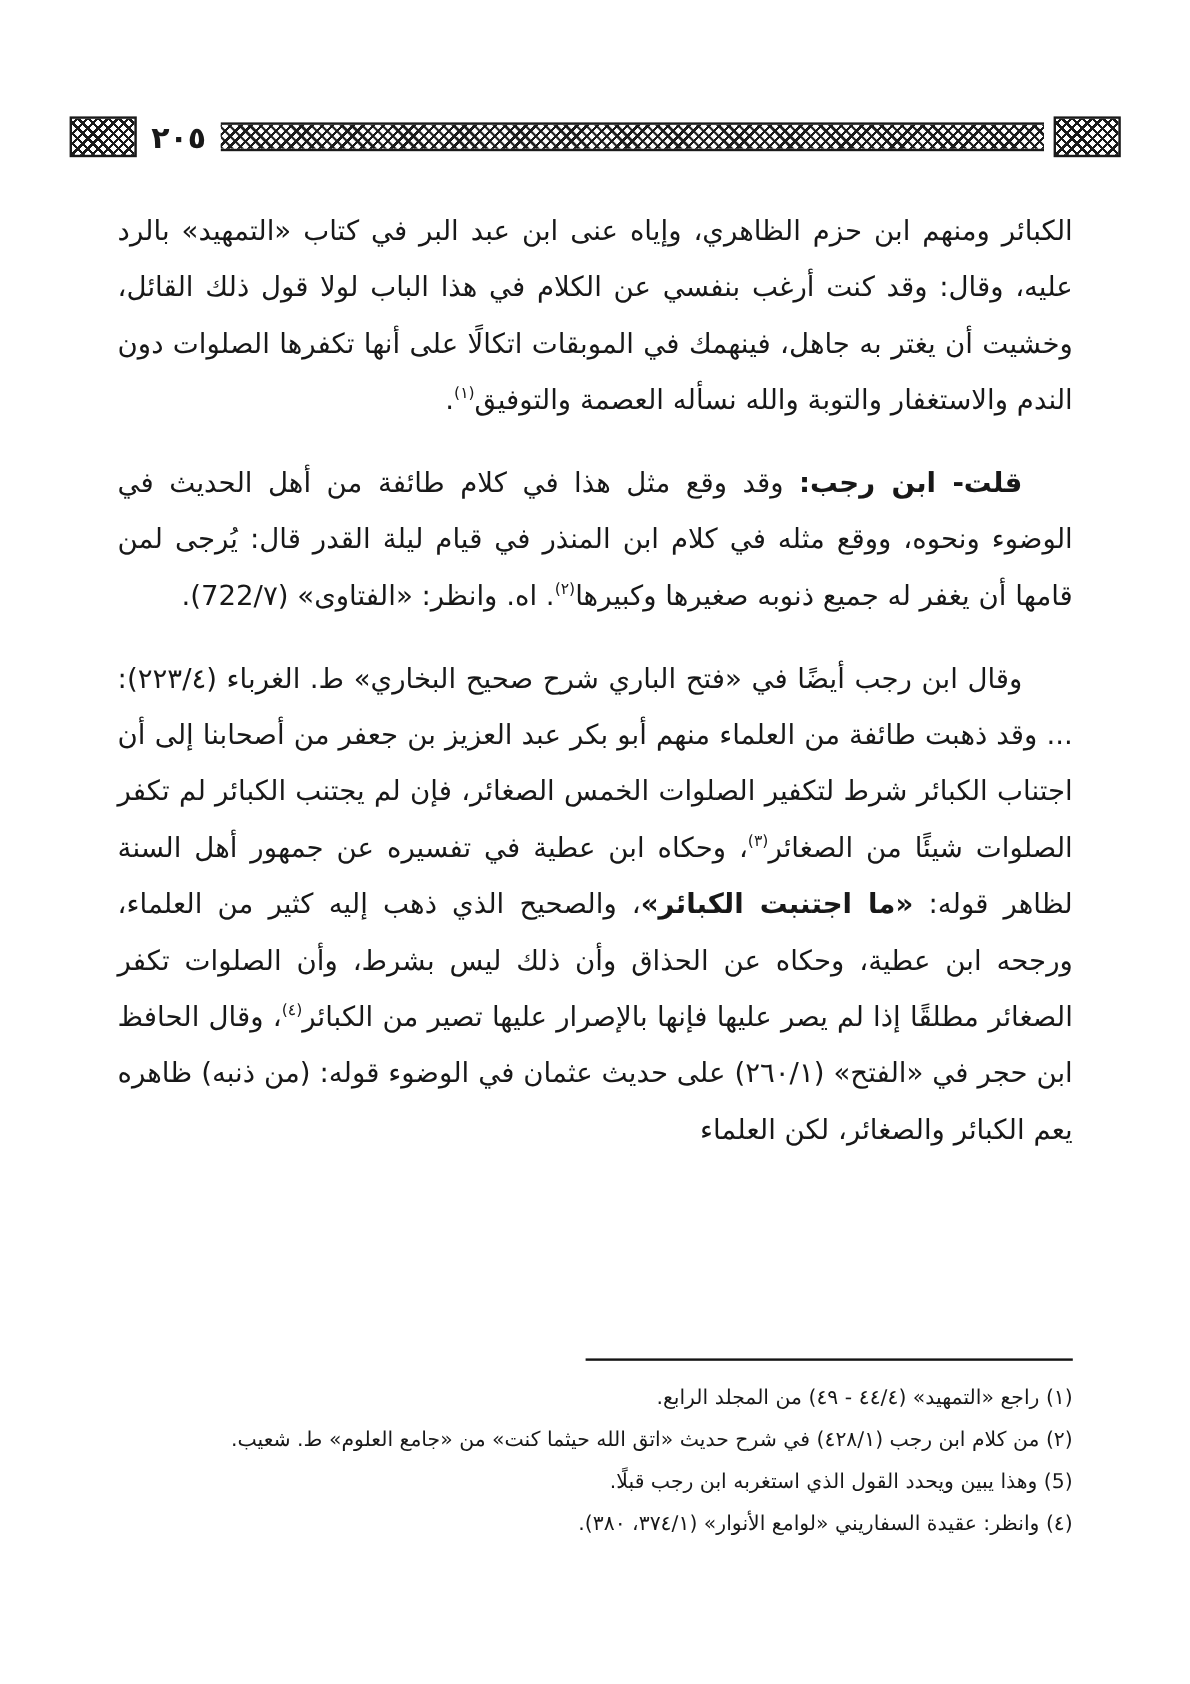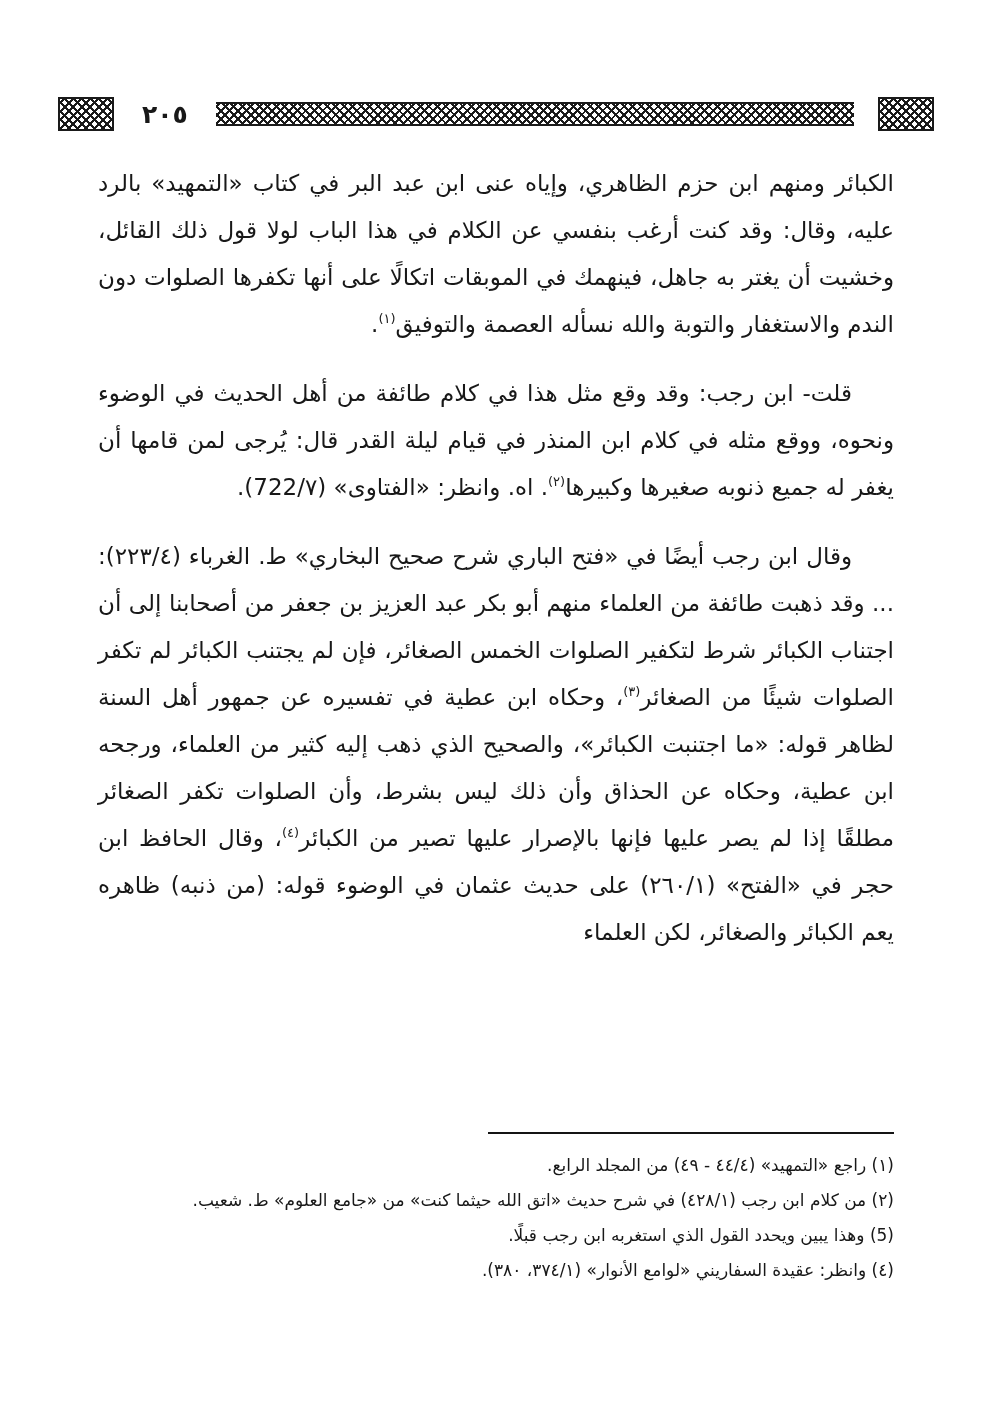--- a/index.html
+++ b/index.html
@@ -15,21 +15,21 @@
   .page { position: absolute; inset: 0; }
 
   
   .header {
     position: absolute;
     top: 94px; left: 58px; right: 58px;
     height: 40px;
     display: flex;
     direction: ltr;           
     align-items: center;
-    gap: 24px;
+    gap: 8px;
   }
   .orn-knot {
     width: 52px; height: 30px;
     border: 2px solid #1a1a1a;
     background-image:
       repeating-linear-gradient(45deg,  #1a1a1a 0 2px, transparent 2px 6px),
       repeating-linear-gradient(-45deg, #1a1a1a 0 2px, transparent 2px 6px);
   }
   .orn-band {
     flex: 1;
@@ -52,29 +52,29 @@
     font-weight: 800;
     direction: rtl;
     white-space: nowrap;
     text-shadow: 0 0 1px #1a1a1a;
     padding: 0 6px;
   }
 
   
   .bodytext {
     position: absolute;
-    top: 160px; right: 98px; left: 98px;
+    top: 170px; right: 98px; left: 98px;
     direction: rtl;
     text-align: justify;
     font-size: 23px;
     line-height: 47px;
   }
   .para { margin: 0 0 22px 0; }
   .para.indent { text-indent: 42px; }
-  .para strong { font-weight: 400; }
+  .para strong { font-weight: 700; }
   sup.fnref {
     font-size: 13px;
     line-height: 0;
     vertical-align: 9px;
   }
 
   
   .footnotes {
     position: absolute;
     top: 1132px; right: 98px; left: 98px;

